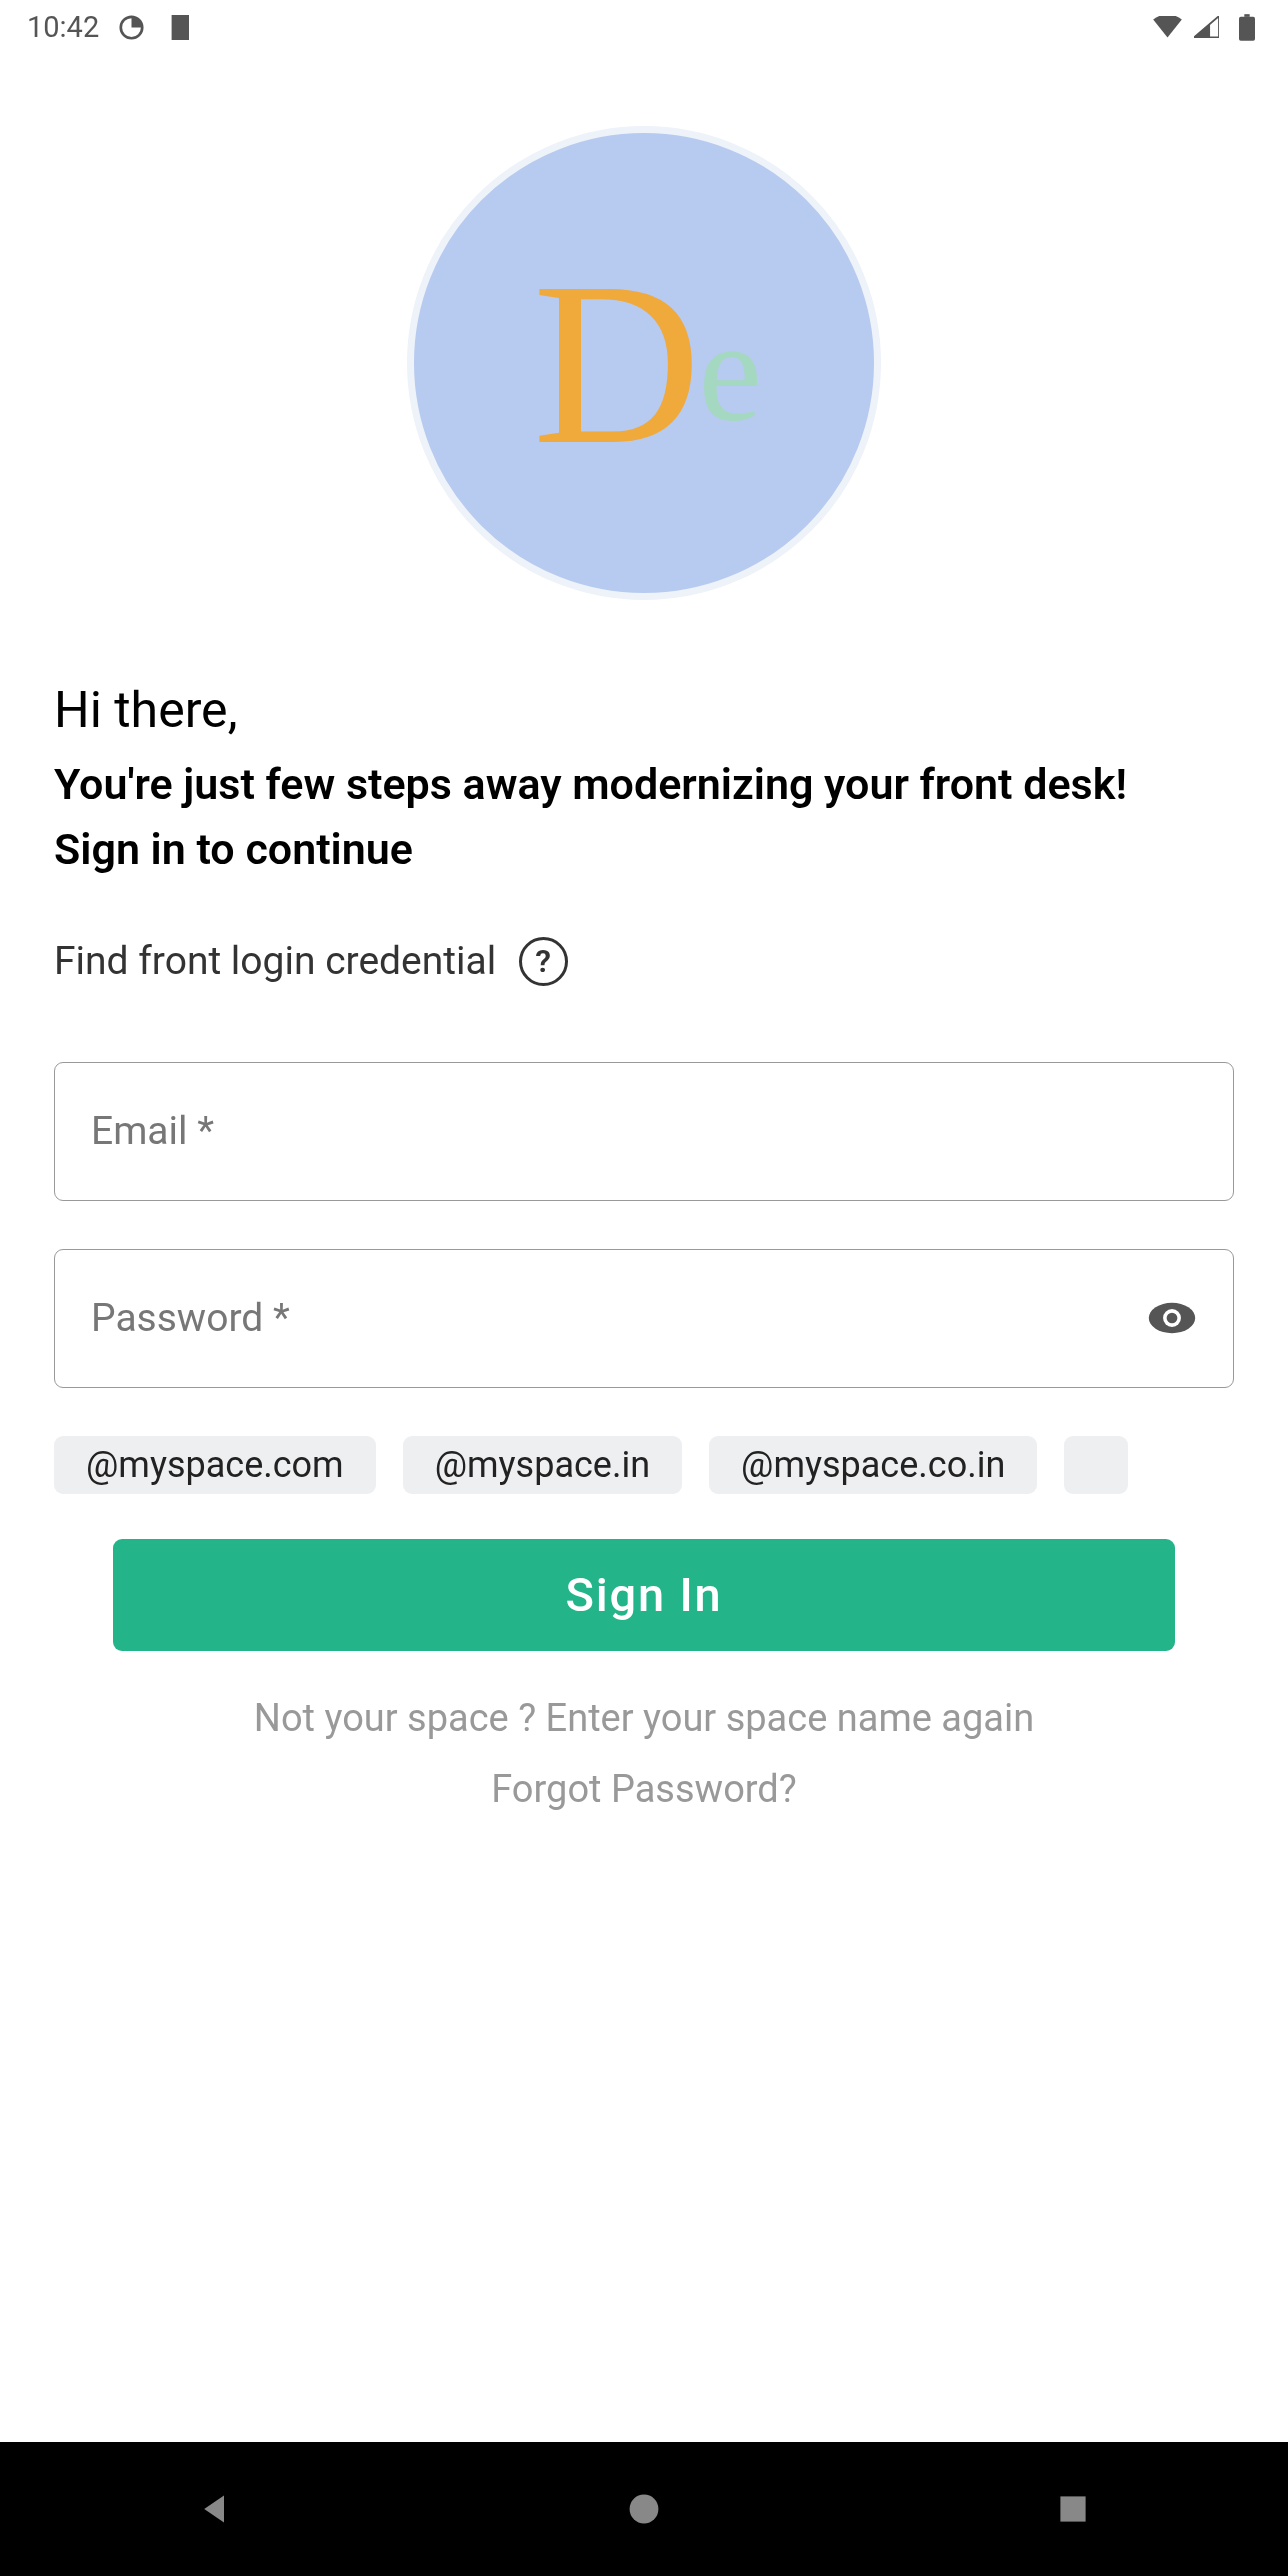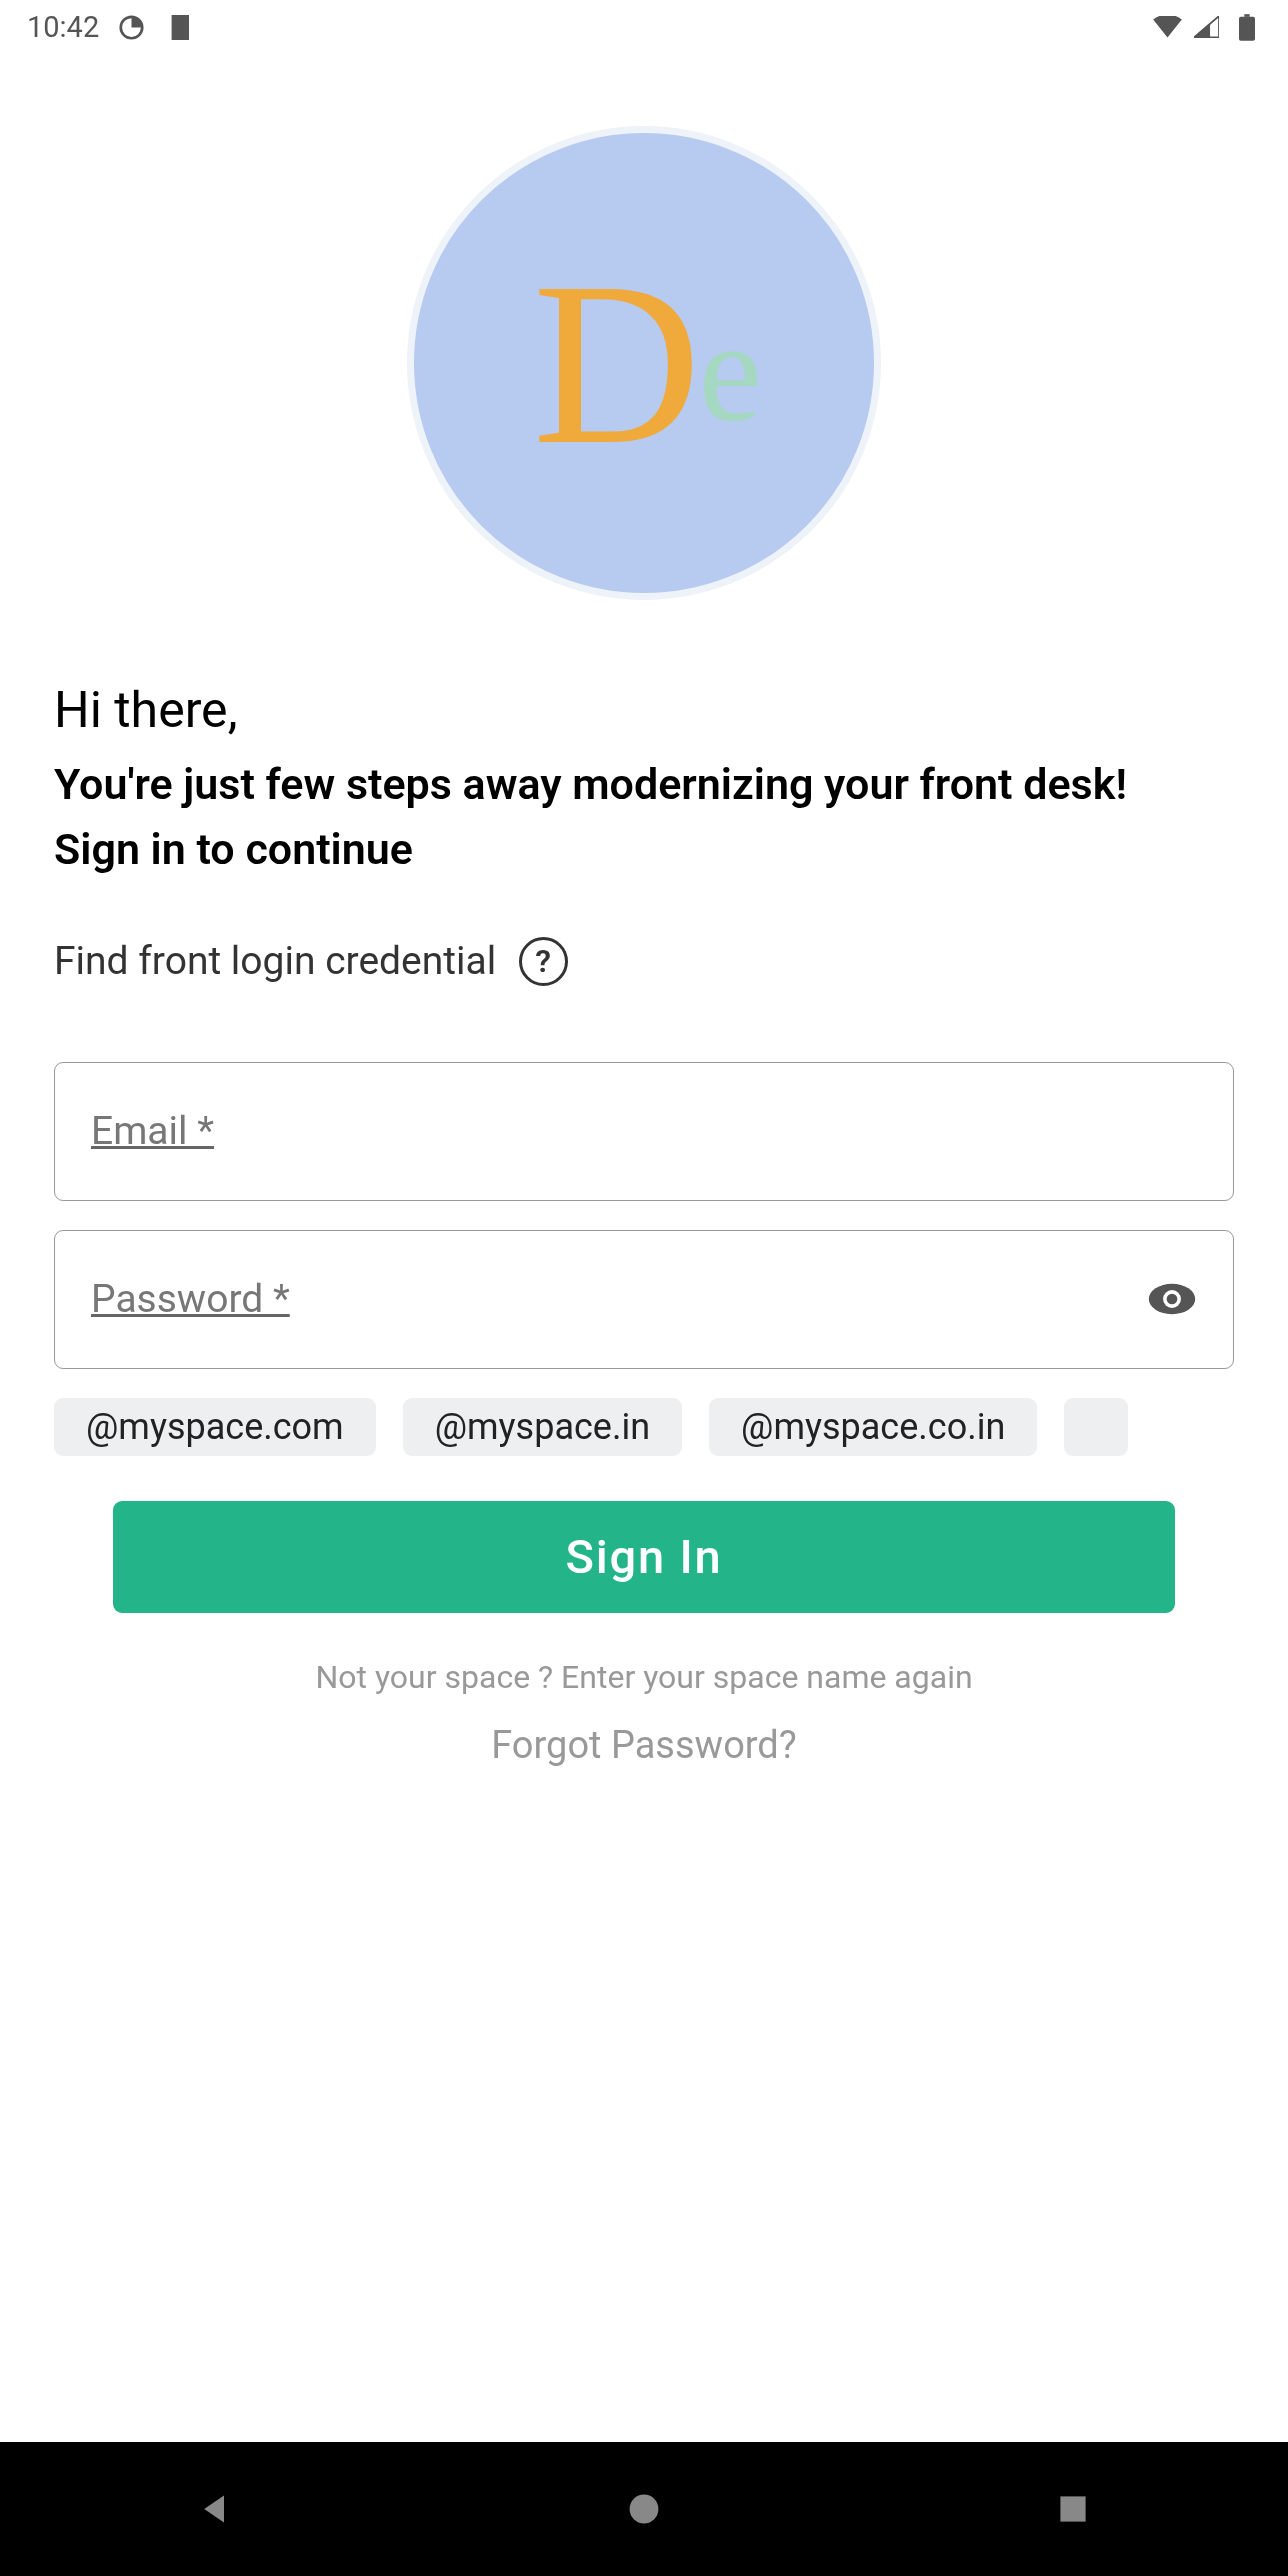--- a/index.html
+++ b/index.html
@@ -145,26 +145,25 @@
     }
     
     .input-field {
       width: 100%;
       height: 139px;
       border: 1.8px solid #999;
       border-radius: 9px;
       padding: 0 36px;
       font-size: 39px;
       color: #666;
-      margin-bottom: 29px;
+      margin-bottom: 48px;
       display: flex;
       align-items: center;
       justify-content: space-between;
       background: #fff;
-      text-decoration: underline;
     }
     
     .input-placeholder {
       font-size: 39px;
       color: #777;
     }
     
     .eye-icon {
       width: 50px;
       height: 36px;
@@ -209,21 +208,21 @@
       color: #fff;
       font-size: 47px;
       font-weight: 500;
       letter-spacing: 1.8px;
       cursor: pointer;
       margin-bottom: 45px;
     }
     
     .not-space-link {
       text-align: center;
-      font-size: 32px;
+      font-size: 38px;
       color: #999;
       margin-bottom: 27px;
     }
     
     .forgot-link {
       text-align: center;
       font-size: 38px;
       color: #999;
     }
     

